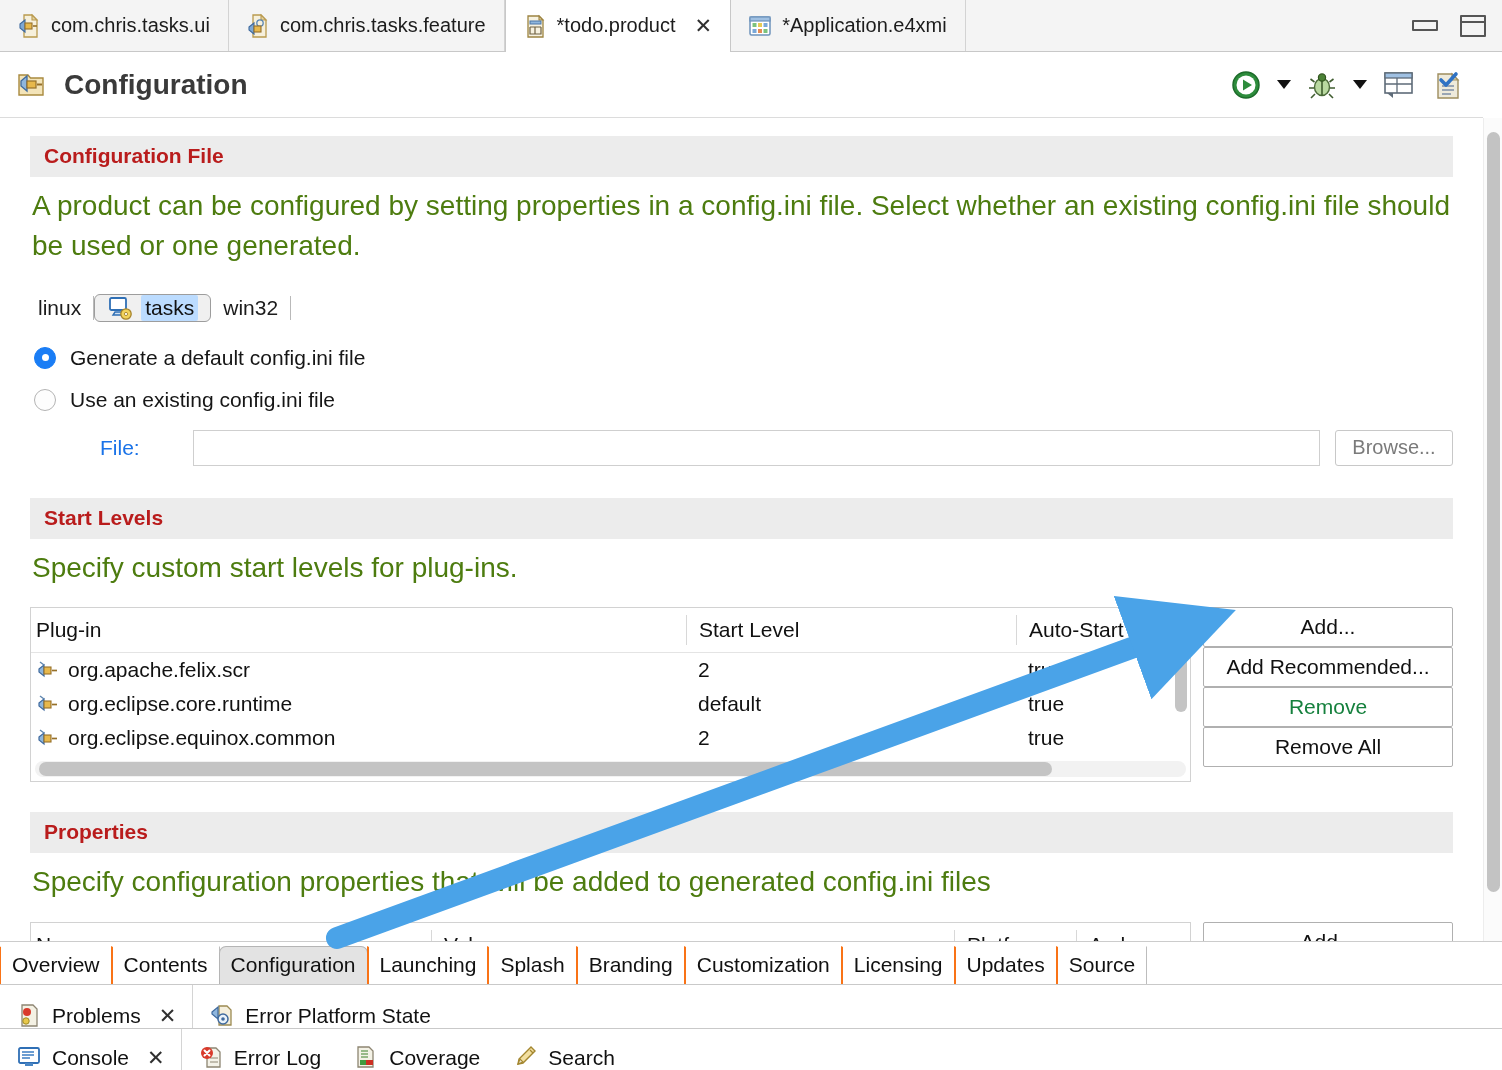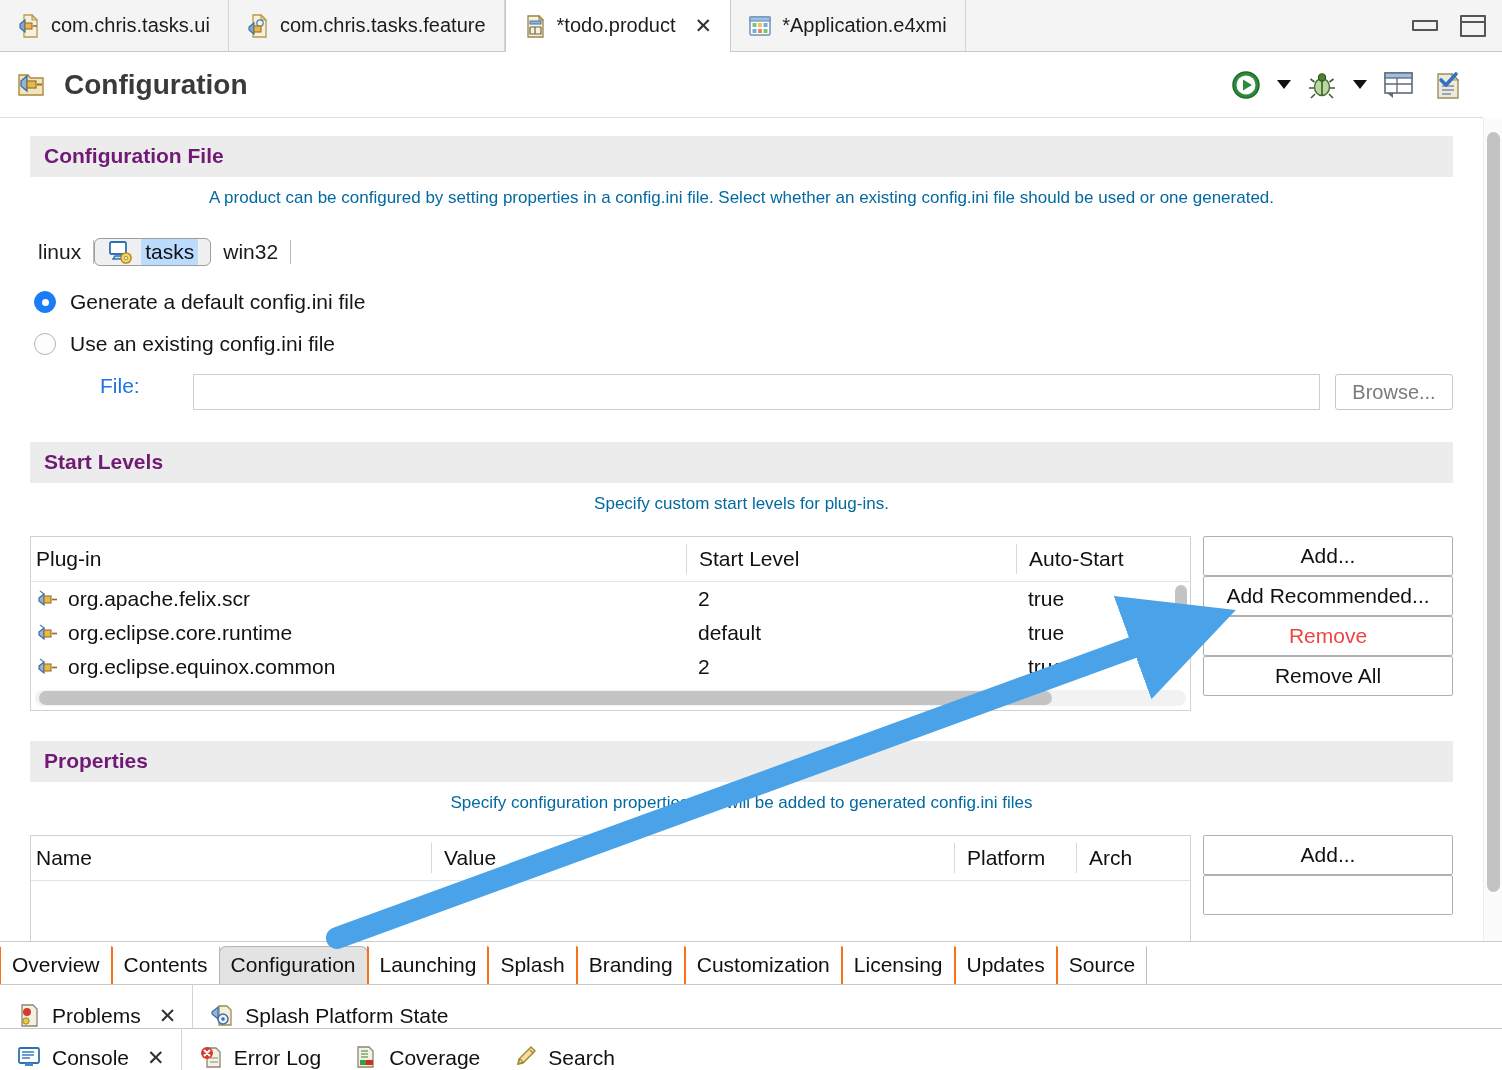--- a/index.html
+++ b/index.html
@@ -80,27 +80,26 @@
     background: #fbfbfb; border-left: 1px solid #ededed;
   }
   .vscroll .thumb {
     position: absolute; left: 3px; top: 14px; width: 13px; height: 760px;
     background: #c3c3c3; border-radius: 7px;
   }
 
   .section { padding: 0 30px; }
   .sec-title {
     background: #ececec;
-    font-size: 21px; font-weight: bold; color: #701a75;
+    font-size: 21px; font-weight: bold; color: #b91c1c;
     padding: 8px 14px 9px 14px;
   }
   .sec-desc {
-    font-size: 17px; color: #0369a1; line-height: 1.42;
+    font-size: 28px; color: #4d7c0f; line-height: 1.42;
     padding: 9px 2px 0 2px;
-    text-align: center;
   }
 
   
   .plat-tabs {
     display: flex; align-items: center; margin-top: 22px; margin-left: 4px; height: 40px;
   }
   .plat-tab {
     display: flex; align-items: center; gap: 8px;
     font-size: 21px; color: #1c1c1c;
     padding: 0 12px;
@@ -123,21 +122,21 @@
     width: 22px; height: 22px; border-radius: 50%;
     border: 1px solid #b4b4b4; background: #fdfdfd; flex: none; position: relative;
   }
   .radio.on { background: #1a7df5; border-color: #1a7df5; }
   .radio.on::after {
     content: ""; position: absolute; left: 6.5px; top: 6.5px;
     width: 7px; height: 7px; border-radius: 50%; background: #fff;
   }
   .radio-label { font-size: 21px; color: #161616; }
 
-  .file-row { display: flex; align-items: flex-start; gap: 1px; margin-top: 18px; padding-left: 70px; }
+  .file-row { display: flex; align-items: center; gap: 1px; margin-top: 18px; padding-left: 70px; }
   .file-link { font-size: 21px; color: #1a73e8; width: 92px; }
   .file-input {
     flex: 1; height: 36px; border: 1px solid #cfcfcf; background: #fff;
     font-size: 19px; padding: 0 8px; color: #222; outline: none;
     font-family: "Liberation Sans", sans-serif;
   }
   .browse-btn {
     margin-left: 14px; min-width: 118px; height: 36px;
     border: 1px solid #c8c8c8; background: #fff; border-radius: 3px;
     font-size: 20px; color: #7a7a7a;
@@ -169,21 +168,21 @@
     position: absolute; right: 3px; top: 48px; width: 12px; height: 56px;
     background: #c4c4c4; border-radius: 6px;
   }
 
   .btn-col { display: flex; flex-direction: column; width: 250px; }
   .btn {
     height: 40px; border: 1px solid #b0b0b0; background: #fff; border-radius: 2px;
     font-size: 21px; color: #111;
     display: flex; align-items: center; justify-content: center;
   }
-  .btn.disabled { color: #ef4444; }
+  .btn.disabled { color: #15803d; }
 
   
   .page-tabs {
     position: absolute; left: 0; top: 941px; width: 1502px; height: 43px;
     background: #fff; border-top: 1px solid #cccccc;
     display: flex; align-items: flex-end;
   }
   .ptab {
     font-size: 21px; color: #111;
     padding: 6px 11px 8px 11px;
@@ -510,21 +509,21 @@
       </div>
       <div class="bv-tab">
         <span class="ico">
           <svg width="26" height="26" viewBox="0 0 26 26">
             <path d="M10 4h8l4 4v15h-12z" fill="#f4efdd" stroke="#9c8a52" stroke-width="1.3"></path>
             <path d="M3 10l6-5v12l-6-5z" fill="#8fb6dd" stroke="#3f6a9e" stroke-width="1.2"></path>
             <circle cx="14" cy="17" r="5" fill="#e9f2fa" stroke="#3f6a9e" stroke-width="1.5"></circle>
             <circle cx="14" cy="17" r="1.8" fill="#3f6a9e"></circle>
           </svg>
         </span>
-        <span>Splash Platform State</span>
+        <span>Error Platform State</span>
       </div>
     </div>
 
   </div>
 
   <div class="bview bview-console">
     <div class="bv-tabs">
       <div class="bv-tab sel">
         <span class="ico">
           <svg width="26" height="26" viewBox="0 0 26 26">

